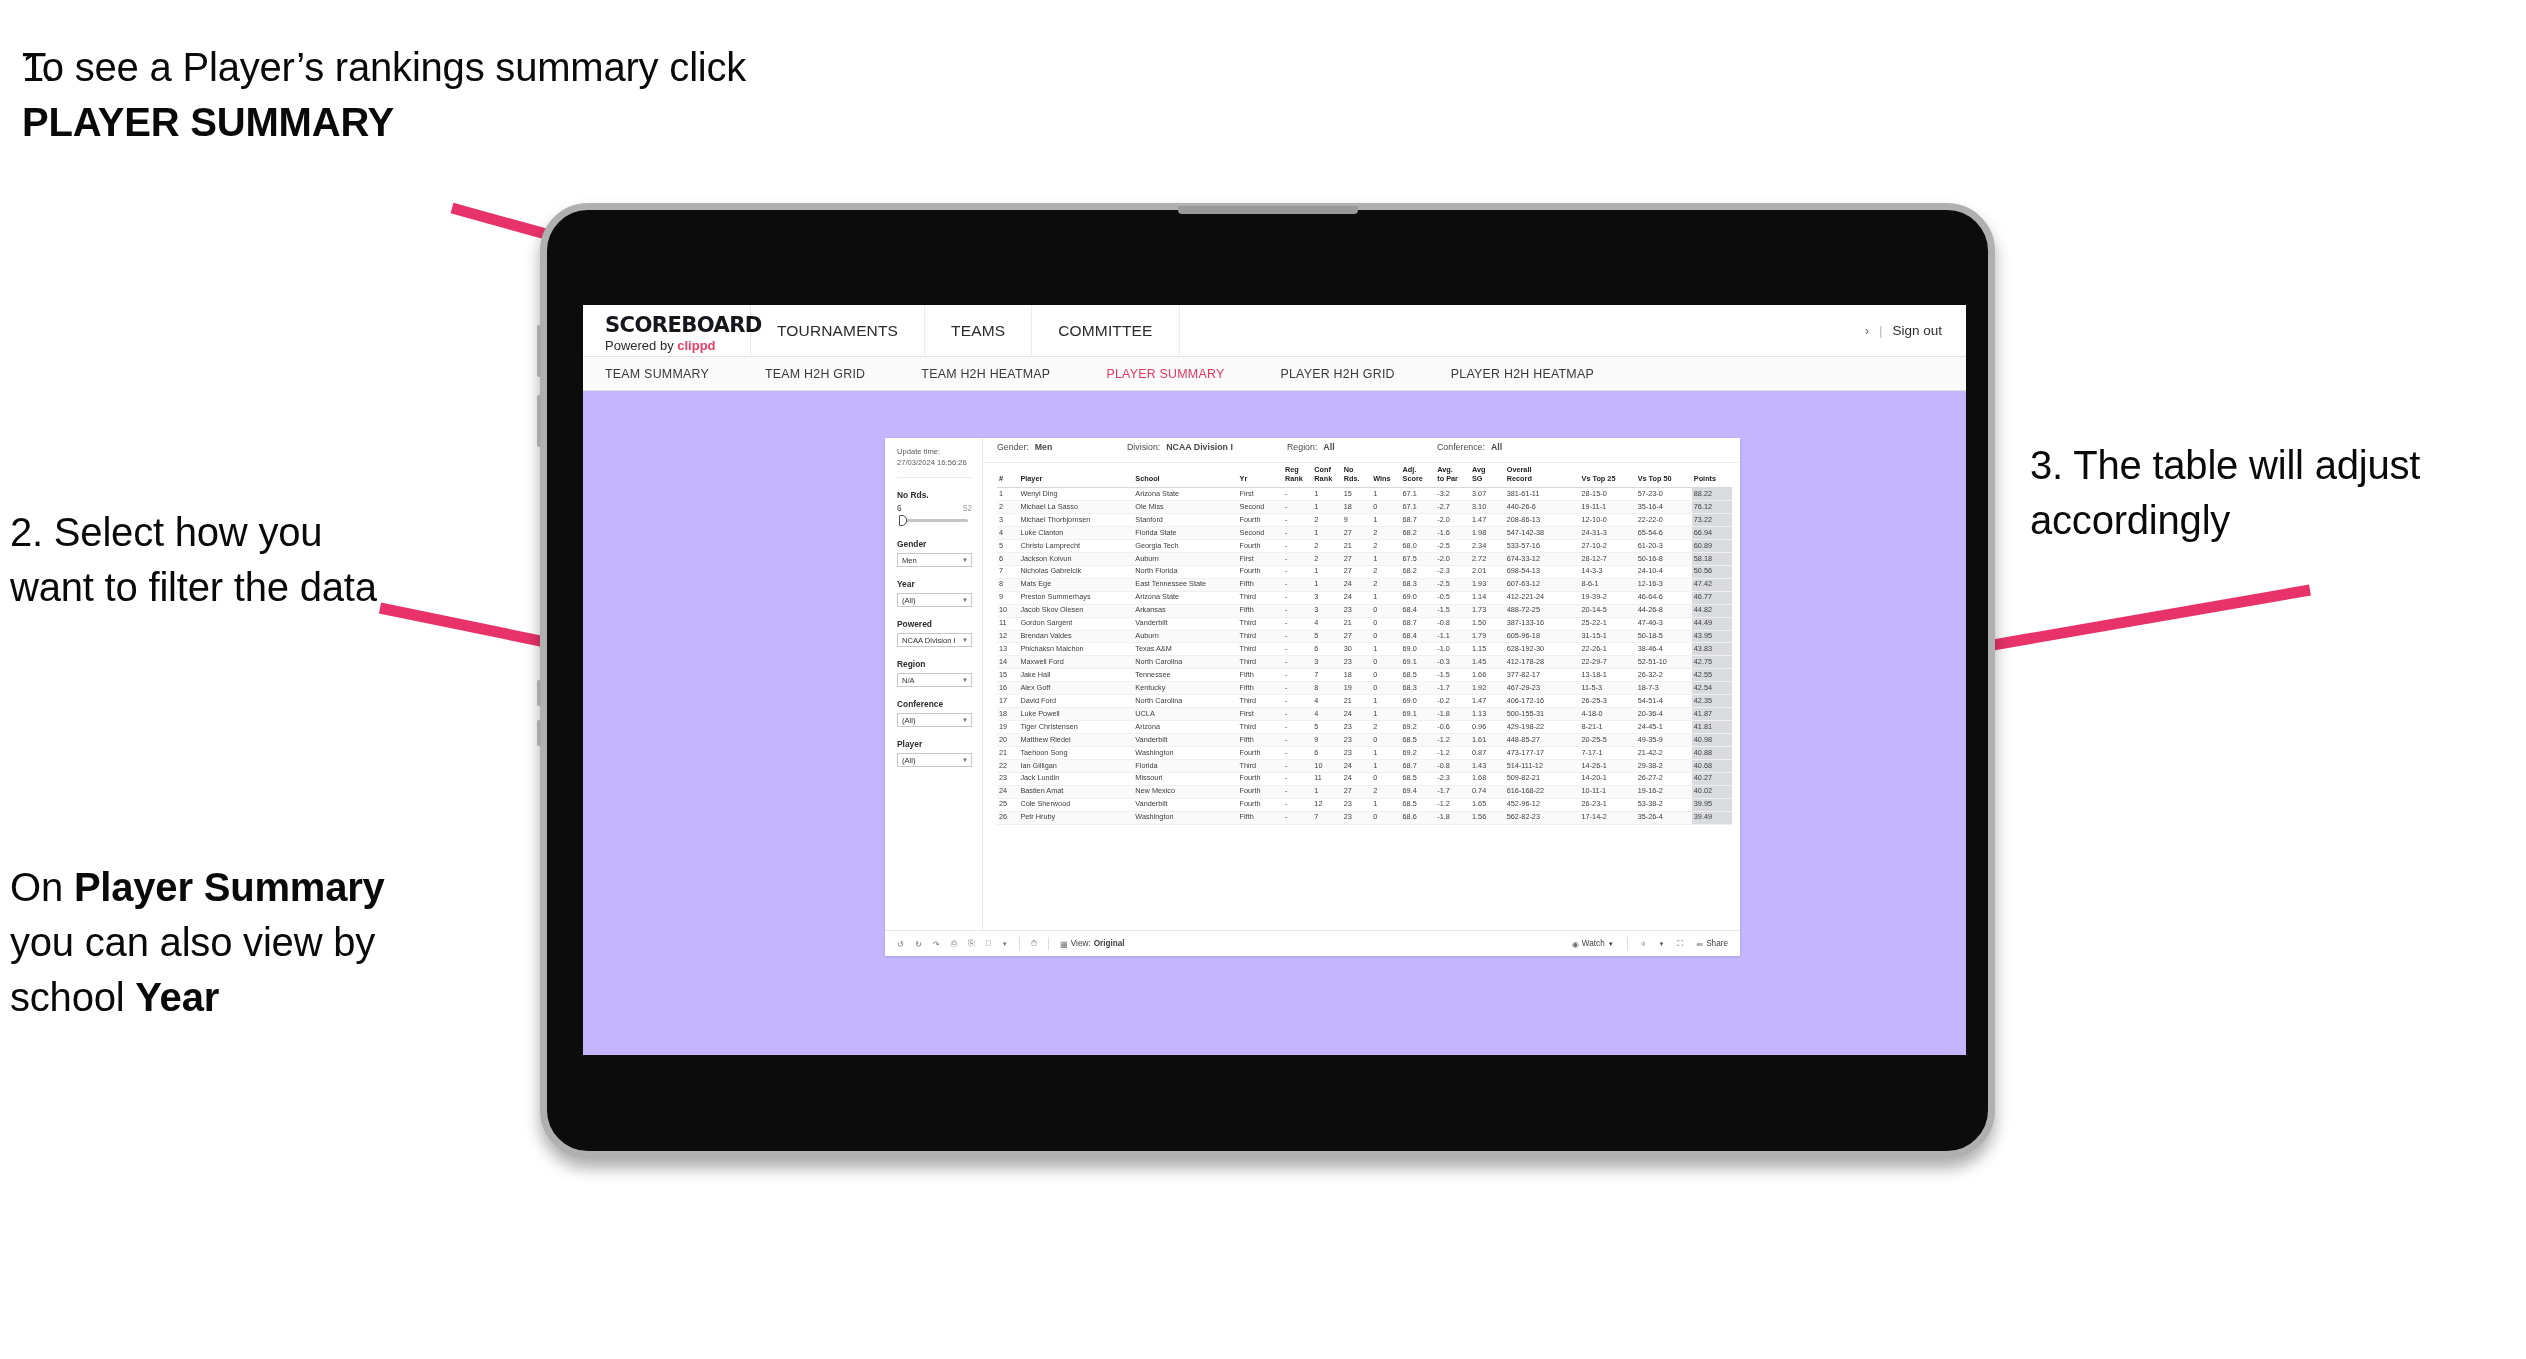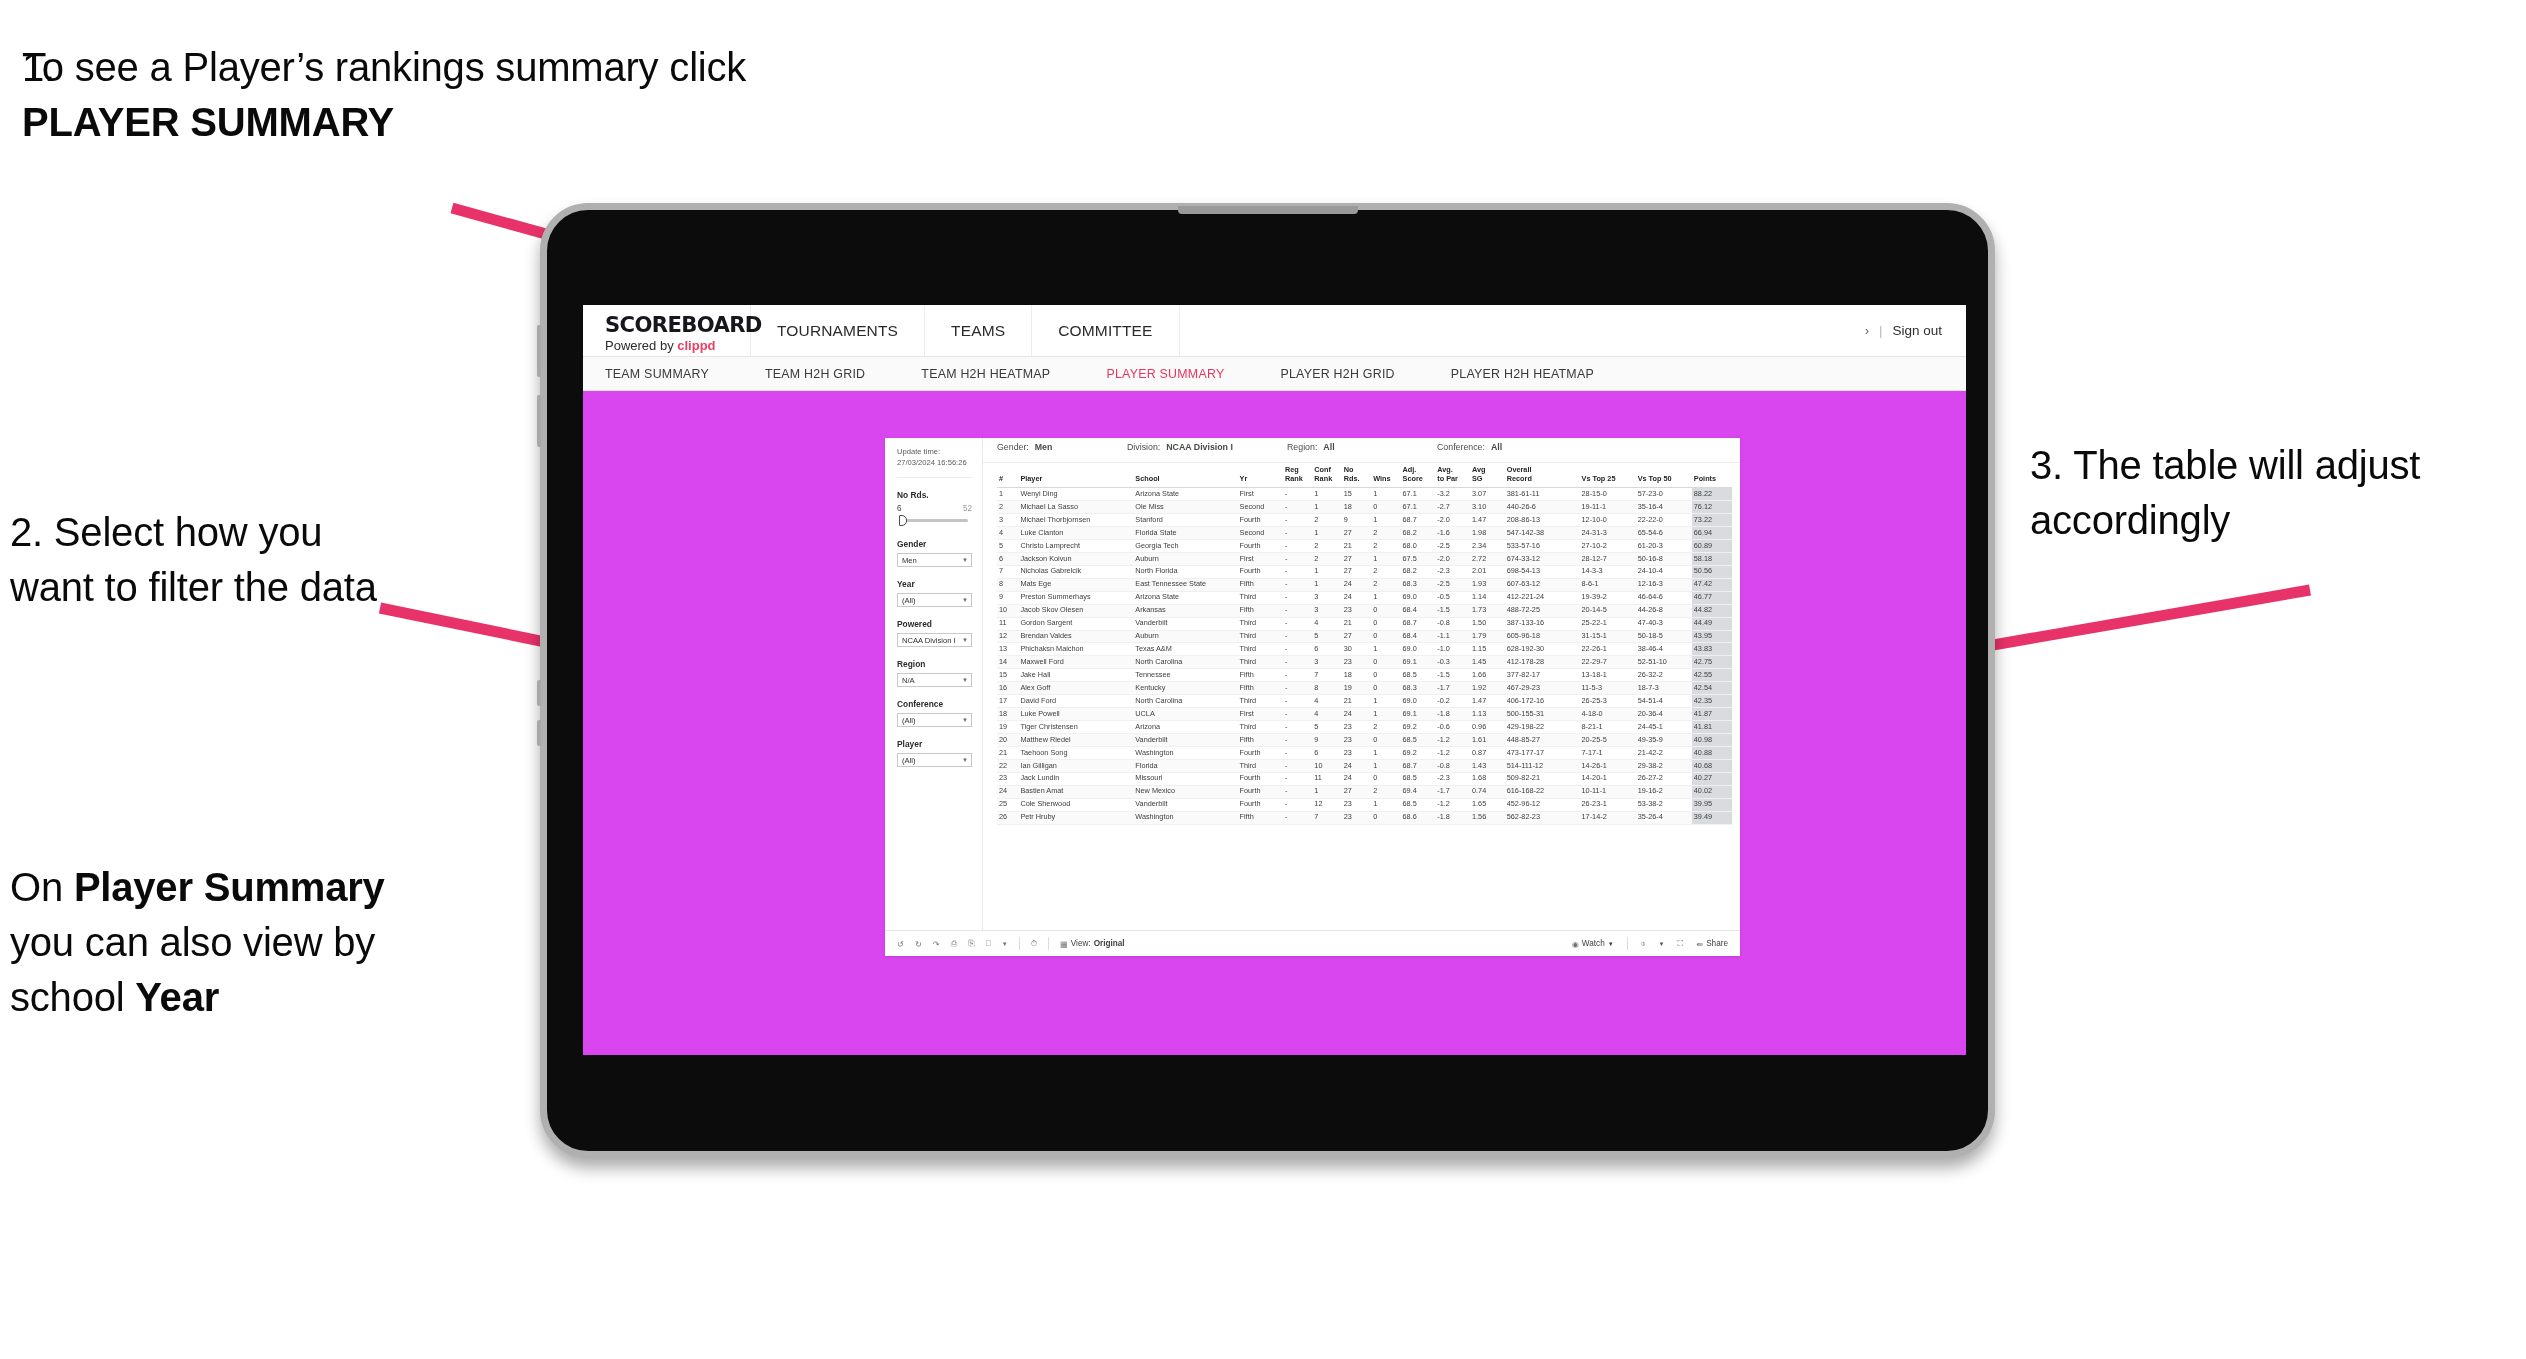--- a/index.html
+++ b/index.html
@@ -80,21 +80,21 @@
   .signout .sep { color:#b9b9b9; }
   .signout .caret { color:#5d5d5d; font-size: 12px; }
 
   .subbar {
     height: 34px; background:#fafafa; border-bottom:1px solid #e0e0e0;
     display:flex; align-items:center; padding-left: 22px; gap: 12px;
   }
   .subbar .si { font-size: 12.4px; color:#3a3a3a; padding: 0 22px 0 0; margin-right: 22px; letter-spacing:0.25px; }
   .subbar .si.active { color:#e8365f; }
 
-  .canvas { background:#d946ef; height: 775px; position:relative; }
+  .canvas { background:#c4b5fd; height: 775px; position:relative; }
 
   
   .viz {
     position:absolute; left: 302px; top: 47px; width: 855px; height: 518px;
     background:#fff; box-shadow: 0 1px 3px rgba(0,0,0,0.12);
     display:flex; flex-direction:column;
   }
   .vizbody { display:flex; flex:1; min-height:0; }
 
   .filters { width: 98px; border-right:1px solid #e9e9e9; padding: 8px 10px 0 12px; background:#fff; }

